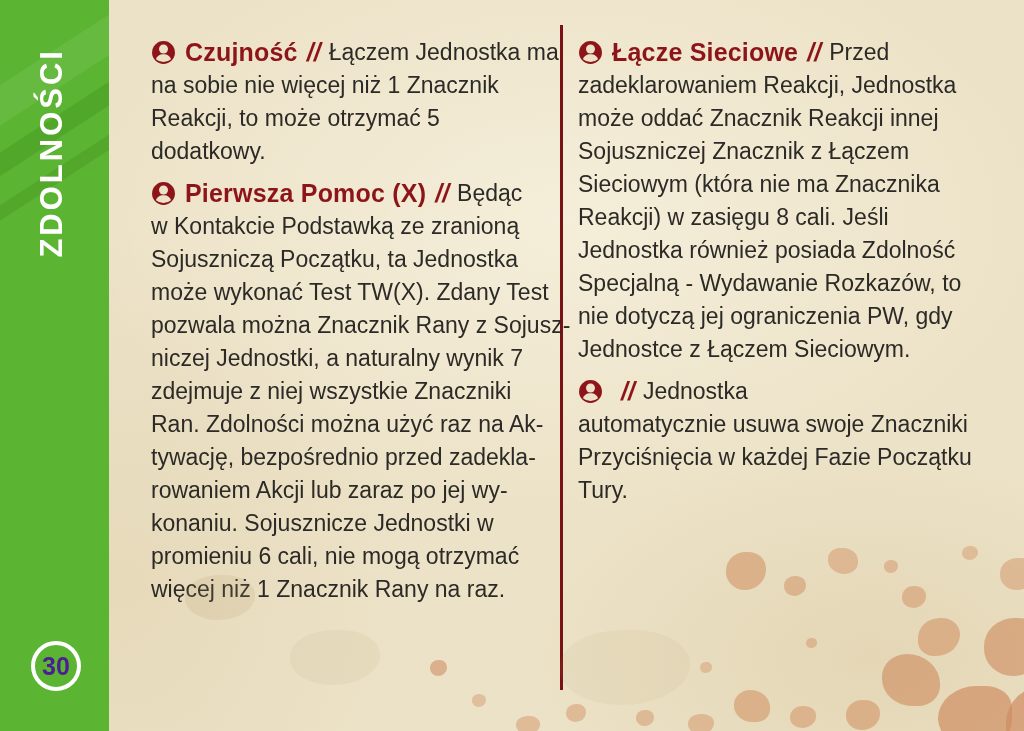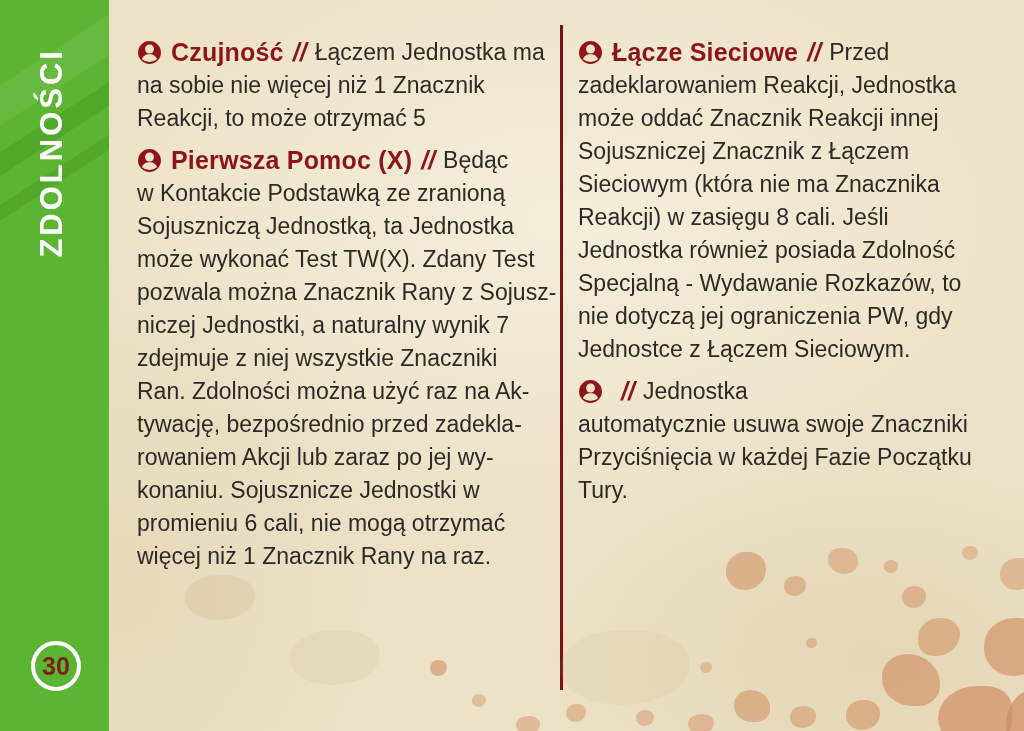--- a/index.html
+++ b/index.html
@@ -25,27 +25,27 @@
   }
   #sidebar-label{
     writing-mode:vertical-rl;transform:rotate(180deg);
     color:#ffffff;font-weight:bold;font-size:31px;letter-spacing:3px;
     white-space:nowrap;
   }
   #page-badge{
     position:absolute;left:31px;top:641px;width:42px;height:42px;
     border:4px solid #ffffff;border-radius:50%;
     display:flex;align-items:center;justify-content:center;
-    color:#7f1d1d;font-weight:bold;font-size:25px;
+    color:#4c1d95;font-weight:bold;font-size:25px;
   }
   
   #divider{position:absolute;left:560px;top:25px;width:3px;height:665px;}
   
   .col{position:absolute;top:36px;}
-  #col-left{left:137px;width:415px;}
+  #col-left{left:151px;width:415px;}
   #col-right{left:578px;width:442px;}
   .section{margin-bottom:9px;}
   .line{
     height:33px;line-height:33px;white-space:nowrap;
     font-size:23px;color:#2c2a26;
   }
   .head-line{display:flex;align-items:center;}
   .abl-icon{width:25px;height:25px;margin-right:9px;flex:0 0 auto;display:block;}
   .abl-title{font-weight:bold;font-size:25px;letter-spacing:0.2px;}
   .abl-sep{font-weight:bold;font-size:25px;margin:0 8px 0 9px;font-style:italic;}
@@ -80,35 +80,36 @@
           <circle cx="12" cy="12" r="11" fill="#8d151a"></circle>
           <circle cx="12" cy="8.6" r="4.3" fill="#ece2c7"></circle>
           <path d="M12 13.6c-3.8 0-6.6 2-7.2 4.8a11 11 0 0 0 14.4 0c-.6-2.8-3.4-4.8-7.2-4.8z" fill="#ece2c7"></path>
         </svg>
         <span class="abl-title" style="color:#8d151a">Czujność</span>
         <span class="abl-sep" style="color:#8d151a">//</span>
         <span class="rest">Łączem Jednostka ma</span>
       </div>
       <div class="line">na sobie nie więcej niż 1 Znacznik</div>
       <div class="line">Reakcji, to może otrzymać 5</div>
+      <div class="line">dodatkowy.</div>
     </div>
 
     <div class="section">
       <div class="line head-line">
         <svg class="abl-icon" viewBox="0 0 24 24">
           <circle cx="12" cy="12" r="11" fill="#8d151a"></circle>
           <circle cx="12" cy="8.6" r="4.3" fill="#ece2c7"></circle>
           <path d="M12 13.6c-3.8 0-6.6 2-7.2 4.8a11 11 0 0 0 14.4 0c-.6-2.8-3.4-4.8-7.2-4.8z" fill="#ece2c7"></path>
         </svg>
         <span class="abl-title" style="color:#8d151a">Pierwsza Pomoc (X)</span>
         <span class="abl-sep" style="color:#8d151a">//</span>
         <span class="rest">Będąc</span>
       </div>
       <div class="line">w Kontakcie Podstawką ze zranioną</div>
-      <div class="line">Sojuszniczą Jednostką, ta Jednostka</div>
+      <div class="line">Sojuszniczą Początku, ta Jednostka</div>
       <div class="line">może wykonać Test TW(X). Zdany Test</div>
       <div class="line">pozwala można Znacznik Rany z Sojusz-</div>
       <div class="line">niczej Jednostki, a naturalny wynik 7</div>
       <div class="line">zdejmuje z niej wszystkie Znaczniki</div>
       <div class="line">Ran. Zdolności można użyć raz na Ak-</div>
       <div class="line">tywację, bezpośrednio przed zadekla-</div>
       <div class="line">rowaniem Akcji lub zaraz po jej wy-</div>
       <div class="line">konaniu. Sojusznicze Jednostki w</div>
       <div class="line">promieniu 6 cali, nie mogą otrzymać</div>
       <div class="line">więcej niż 1 Znacznik Rany na raz.</div>

